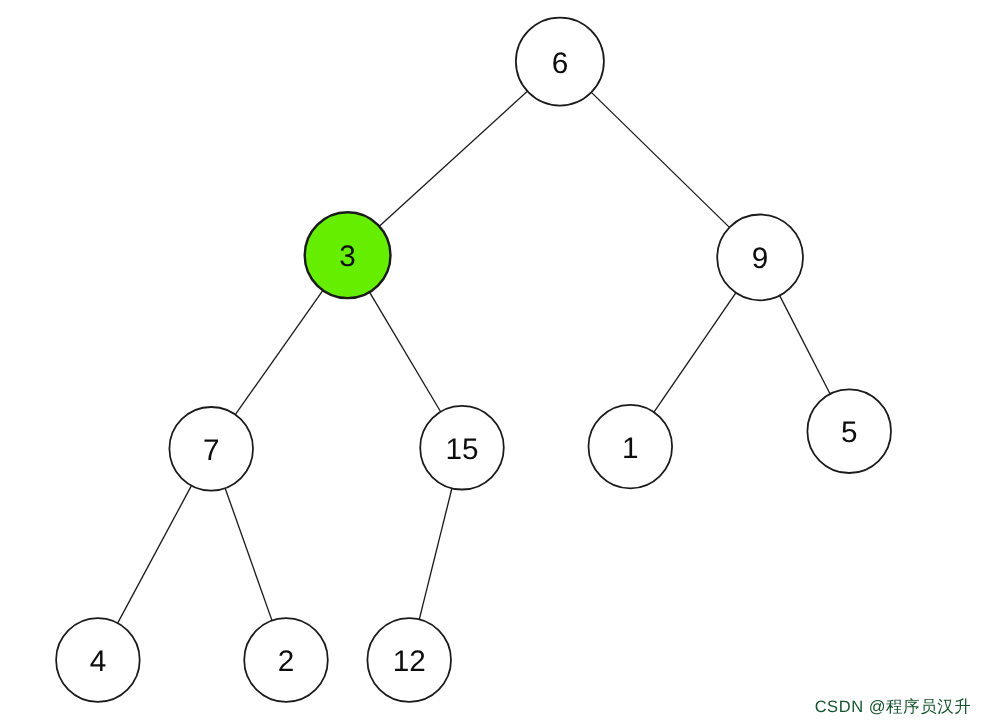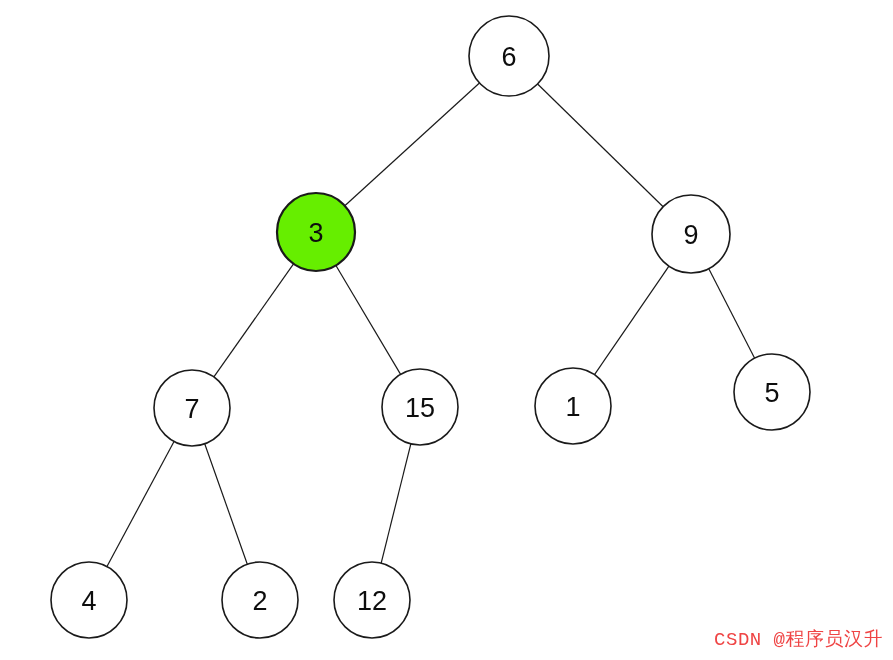--- a/index.html
+++ b/index.html
@@ -45,23 +45,23 @@
     font-size: 27px;
     fill: #0d0d0d;
     text-anchor: middle;
     dominant-baseline: central;
     pointer-events: none;
   }
   #watermark {
     position: absolute;
     right: 10px;
     bottom: 8px;
-    font-family: Liberation Mono, monospace;
-    font-size: 19px;
-    color: #ef4444;
+    font-family: Liberation Sans, sans-serif;
+    font-size: 15px;
+    color: #14532d;
     letter-spacing: 0.5px;
     white-space: nowrap;
     user-select: none;
   }
 </style>
 </head>
 <body>
 
 <div id="canvas">
   <svg id="tree-svg" viewBox="0 0 893 660" xmlns="http://www.w3.org/2000/svg">

